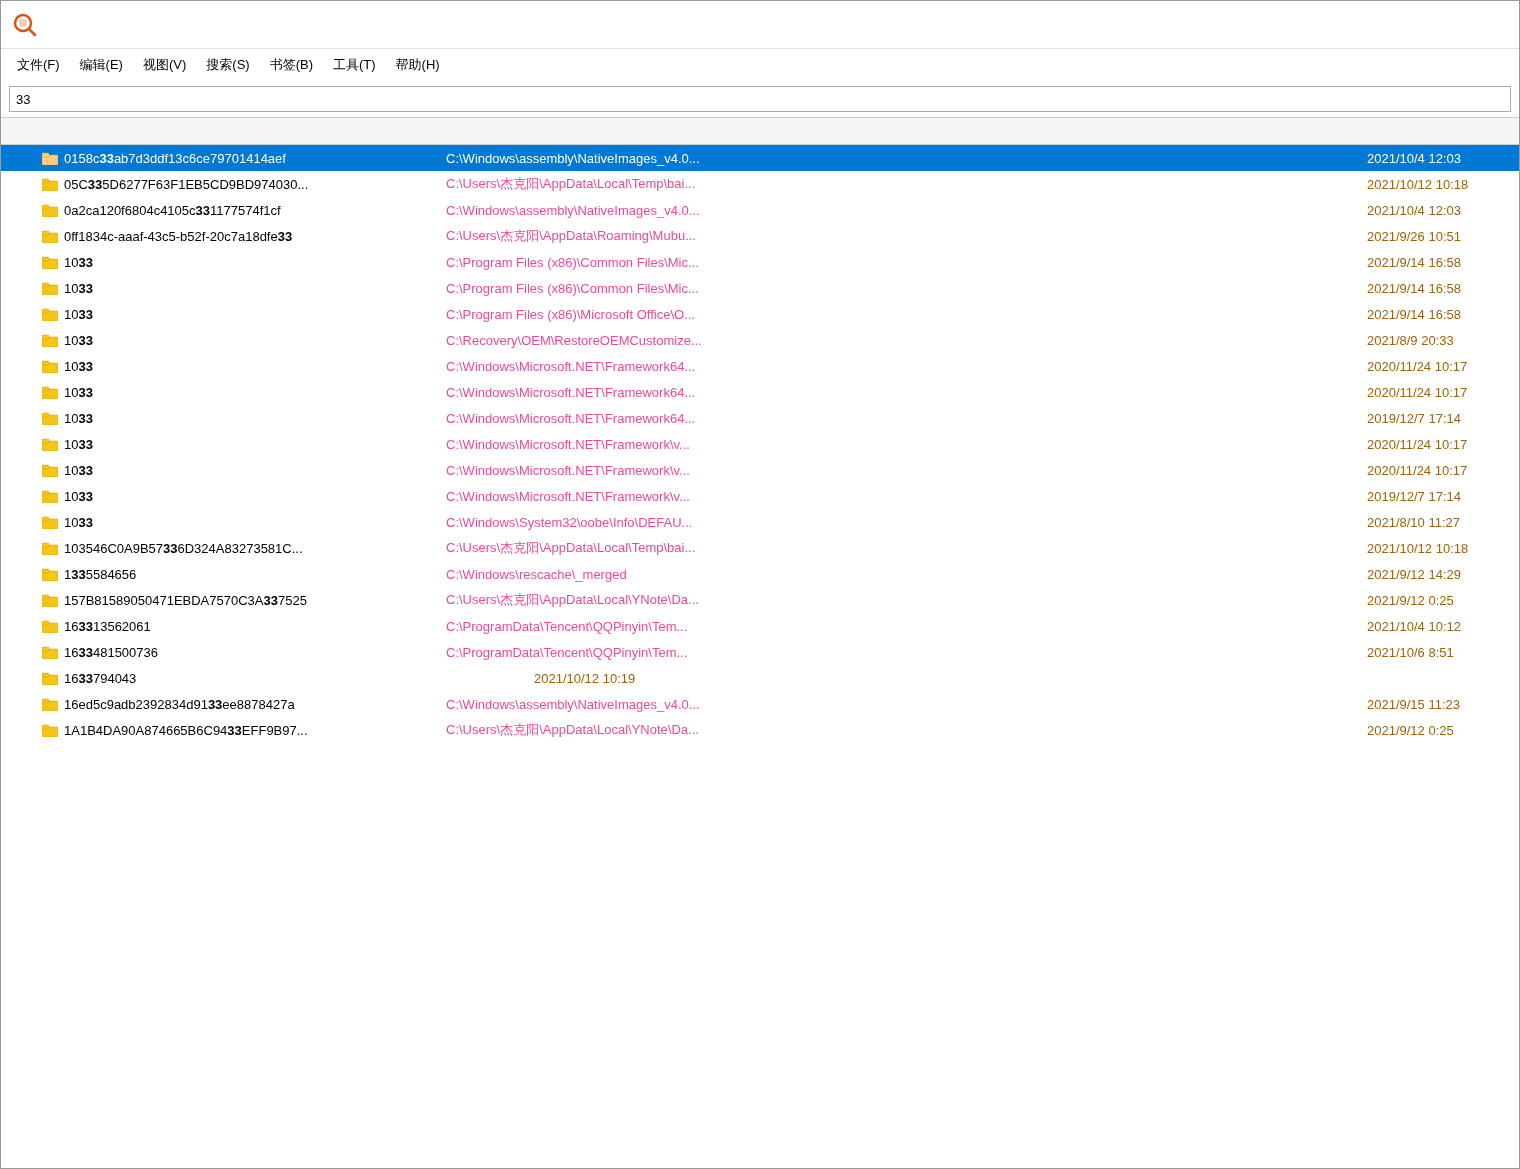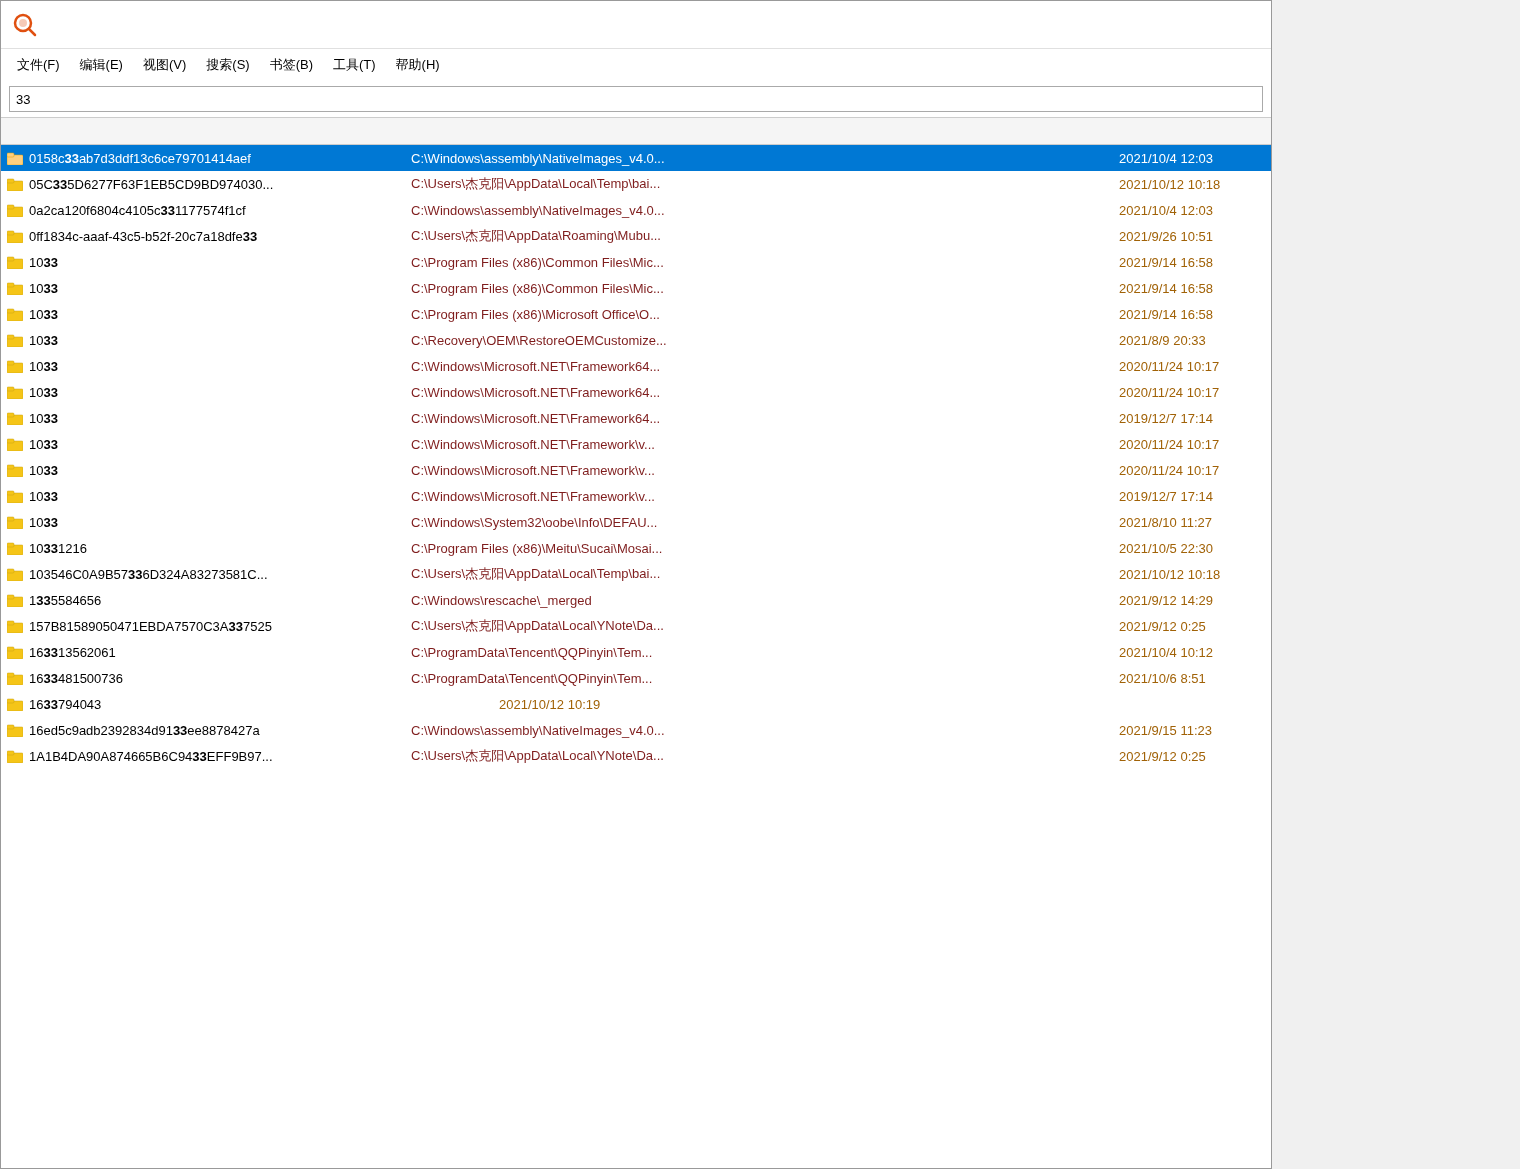--- a/index.html
+++ b/index.html
@@ -9,21 +9,21 @@
     }
     body {
       font-family: "Microsoft YaHei", "SimHei", Arial, sans-serif;
       font-size: 13px;
       background: #f0f0f0;
       width: 1520px;
       height: 1169px;
       overflow: hidden;
     }
     .window {
-      width: 1272px;
+      width: 1520px;
       height: 1169px;
       background: #ffffff;
       border: 1px solid #999;
       display: flex;
       flex-direction: column;
     }
     .title-bar {
       display: flex;
       align-items: center;
       background: #ffffff;
@@ -134,20 +134,21 @@
       flex: 1;
       overflow-y: auto;
       overflow-x: hidden;
     }
     .file-row {
       display: flex;
       align-items: center;
       height: 26px;
       border-bottom: none;
       cursor: default;
+      padding-left: 35px;
     }
     .file-row.selected {
       background: #0078d4;
       color: #fff;
     }
     .file-row.selected .file-path,
     .file-row.selected .file-size,
     .file-row.selected .file-modified {
       color: #fff;
     }
@@ -163,21 +164,21 @@
       flex-shrink: 0;
       font-size: 13px;
       overflow: hidden;
       white-space: nowrap;
       text-overflow: ellipsis;
       padding-right: 4px;
     }
     .file-path {
       flex: 1;
       font-size: 13px;
-      color: #7f1d1d;
+      color: #ec4899;
       overflow: hidden;
       white-space: nowrap;
       text-overflow: ellipsis;
       padding-right: 4px;
     }
     .file-size {
       width: 80px;
       font-size: 13px;
       color: #000;
       text-align: right;
@@ -415,32 +416,20 @@
         <div class="file-size"></div>
         <div class="file-modified">2021/8/10 11:27</div>
       </div>
       <div class="file-row">
         <div class="file-icon-col">
           <svg width="16" height="14" viewBox="0 0 16 14">
     <rect x="0" y="4" width="16" height="10" rx="1" fill="#f5c518" stroke="#c9a010" stroke-width="0.5"></rect>
     <rect x="0" y="2" width="7" height="4" rx="1" fill="#f5c518" stroke="#c9a010" stroke-width="0.5"></rect>
   </svg>
         </div>
-        <div class="file-name-col">10<strong>33</strong>1216</div>
-        <div class="file-path">C:\Program Files (x86)\Meitu\Sucai\Mosai...</div>
-        <div class="file-size"></div>
-        <div class="file-modified">2021/10/5 22:30</div>
-      </div>
-      <div class="file-row">
-        <div class="file-icon-col">
-          <svg width="16" height="14" viewBox="0 0 16 14">
-    <rect x="0" y="4" width="16" height="10" rx="1" fill="#f5c518" stroke="#c9a010" stroke-width="0.5"></rect>
-    <rect x="0" y="2" width="7" height="4" rx="1" fill="#f5c518" stroke="#c9a010" stroke-width="0.5"></rect>
-  </svg>
-        </div>
         <div class="file-name-col">103546C0A9B57<strong>33</strong>6D324A83273581C...</div>
         <div class="file-path">C:\Users\杰克阳\AppData\Local\Temp\bai...</div>
         <div class="file-size"></div>
         <div class="file-modified">2021/10/12 10:18</div>
       </div>
       <div class="file-row">
         <div class="file-icon-col">
           <svg width="16" height="14" viewBox="0 0 16 14">
     <rect x="0" y="4" width="16" height="10" rx="1" fill="#f5c518" stroke="#c9a010" stroke-width="0.5"></rect>
     <rect x="0" y="2" width="7" height="4" rx="1" fill="#f5c518" stroke="#c9a010" stroke-width="0.5"></rect>

